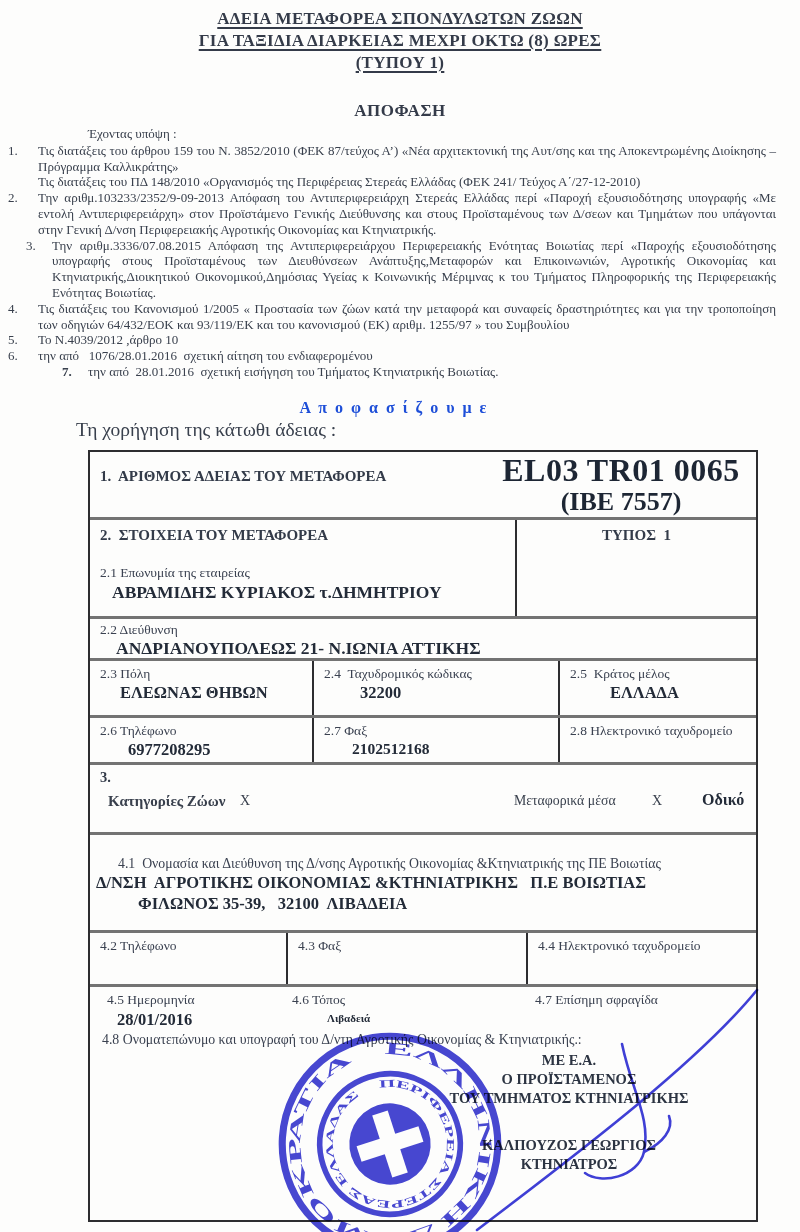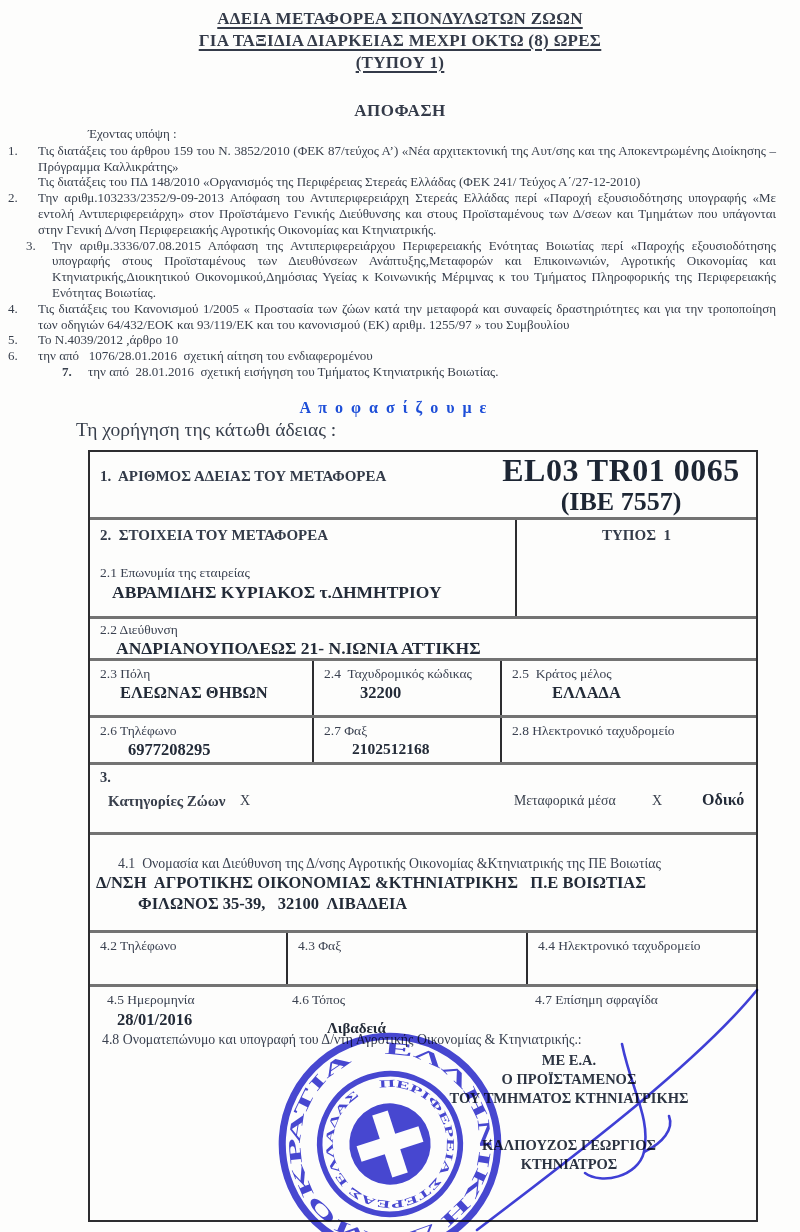--- a/index.html
+++ b/index.html
@@ -65,21 +65,21 @@
   .r2-name{font-size:17.5px;margin-left:12px;margin-top:1px;}
 
   
   .r22{height:42px;flex-direction:column;padding:3px 10px 0 10px;}
   .r22 .val{font-size:17.5px;margin-left:16px;}
 
   
   .r23{height:57px;}
   .r26{height:47px;}
   .c-city{width:224px;}
-  .c-post{width:188px;}
+  .c-post{width:246px;}
   .c-rest{flex:1;}
   .c-pad{padding:5px 8px 0 10px;}
   .v-city{font-size:16.5px;margin-left:20px;margin-top:1px;}
   .v-post{font-size:16.5px;margin-left:36px;margin-top:1px;}
   .v-country{font-size:16.5px;margin-left:40px;margin-top:1px;}
   .v-phone{font-size:16.5px;margin-left:28px;margin-top:1px;}
   .v-fax{font-size:15.5px;margin-left:28px;margin-top:1px;}
 
   
   .r3{height:70px;}
@@ -100,21 +100,21 @@
   .r42{height:54px;}
   .c-p2{width:198px;}
   .c-f2{width:240px;}
 
   
   .r45{height:46px;}
   .r45 .lab, .r45 .val{position:absolute;}
   .l-date{left:17px;top:5px;}
   .v-date{left:27px;top:23px;font-size:16.5px;}
   .l-place{left:202px;top:5px;}
-  .v-place{left:237px;top:33px;font-size:15px;}
+  .v-place{left:237px;top:25px;font-size:11px;}
   .l-seal{left:445px;top:5px;}
 
   
   .r48{flex:1;flex-direction:column;}
   .r48-label{position:absolute;left:12px;top:2px;font-size:13.8px;}
   .sign-block{position:absolute;left:338px;top:21px;width:282px;text-align:center;color:#2c3442;}
   .sign-block .sb-line{font-weight:bold;font-size:14.5px;line-height:19px;}
   .sb-gap{height:28px;}
 
   

